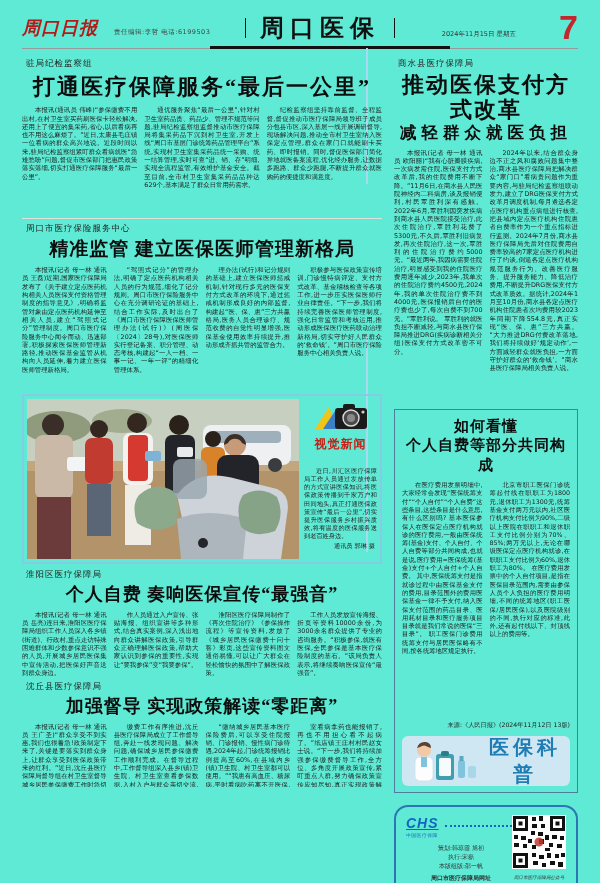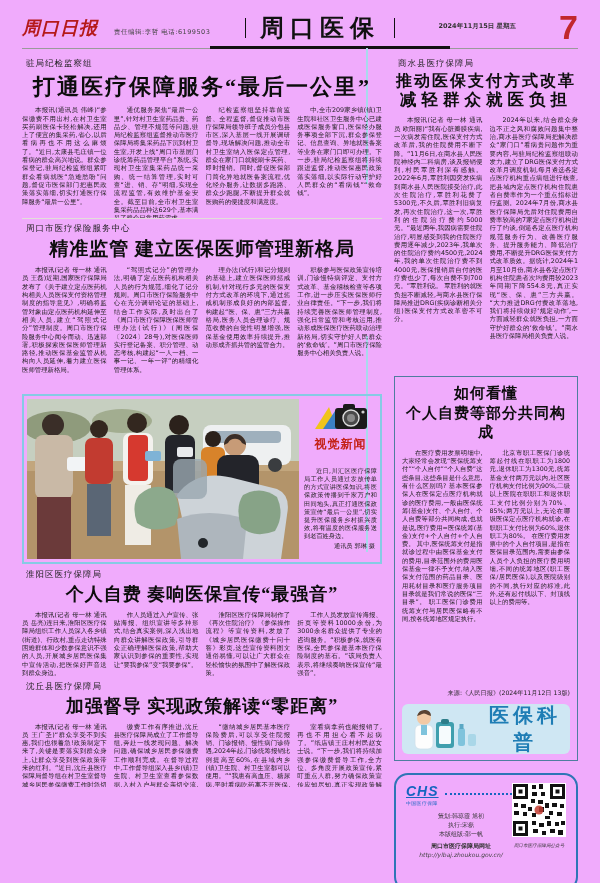--- a/index.html
+++ b/index.html
@@ -1,46 +1,46 @@
 <!DOCTYPE html>
 <html><head>
 <meta charset="utf-8">
 <style>
   html,body{margin:0;padding:0;background:#e9e7e2;}
-  .page{position:relative;width:600px;height:883px;background:#f0abfc;margin:0 auto;
+  .page{position:relative;width:600px;height:883px;background:#5eead4;margin:0 auto;
         font-family:"DejaVu Sans","Liberation Sans",sans-serif;color:#222;overflow:hidden;}
   
   .hdr{position:absolute;left:22px;top:10px;width:556px;height:38px;}
   .hdr-rule{position:absolute;left:22px;top:48px;width:556px;height:1px;background:#9a9a9a;}
   .hdr-rule-thick{position:absolute;left:210px;top:46px;width:240px;height:3px;background:#111;}
   .masthead{position:absolute;left:0;top:6px;font-family:"Liberation Serif","DejaVu Serif",serif;
             font-style:italic;font-weight:bold;font-size:18px;color:#b51a1a;letter-spacing:1px;}
   .editor{position:absolute;left:92px;top:18px;font-size:6.5px;color:#444;letter-spacing:.5px;}
   .hdr-center{position:absolute;left:178px;top:2px;width:240px;text-align:center;}
   .hdr-center .bar{display:inline-block;width:1px;height:20px;background:#111;vertical-align:middle;margin:0 14px;}
   .hdr-title{display:inline-block;font-family:"Liberation Serif","DejaVu Serif",serif;font-weight:bold;
              font-size:24px;letter-spacing:6px;color:#111;vertical-align:middle;}
-  .hdr-date{position:absolute;right:62px;top:12px;font-size:6.5px;color:#333;font-weight:bold;}
+  .hdr-date{position:absolute;right:62px;top:20px;font-size:6.5px;color:#333;}
   .pageno{position:absolute;right:0;top:-2px;font-size:34px;font-weight:bold;color:#c1272d;
           font-family:"Liberation Sans","DejaVu Sans",sans-serif;}
   
   .main{position:absolute;left:22px;top:56px;width:556px;height:820px;display:flex;gap:12px;}
   .lcol{width:360px;}
   .rcol{width:184px;}
   .col-rule{position:absolute;background:#a9d9ec;width:2px;left:366px;}
   .rule1{top:48px;height:136px;}
   .rule2{top:336px;height:216px;}
   
   .kicker{font-size:8.5px;color:#222;letter-spacing:1px;margin:2px 0 2px 4px;}
   .headline{font-family:"Liberation Serif","DejaVu Serif",serif;font-weight:bold;color:#0d0d0d;
             text-align:center;line-height:1.15;}
   .h-a1{font-size:22px;letter-spacing:2px;margin:4px 0 7px;}
   .h-a2{font-size:19px;letter-spacing:1px;margin:3px 0 6px;}
   .h-sm{font-size:18px;letter-spacing:1px;margin:3px 0 6px;}
-  .h-r{font-size:16px;letter-spacing:2px;margin:1px 0;}
+  .h-r{font-size:22px;letter-spacing:2px;margin:1px 0;}
   .h-r2{font-size:16.5px;letter-spacing:5px;margin:1px 0 6px;}
   .body-cols{display:flex;gap:7px;overflow:hidden;}
   .bc{flex:1;font-size:6.4px;line-height:8.3px;text-align:justify;text-indent:13px;color:#1c1c1c;overflow:hidden;}
   .article{border-bottom:1px solid #e2dfd8;margin-bottom:4px;}
   .article.nb{border-bottom:none;}
   .bh-a1{height:112px;} .bh-a2{height:124px;} .bh-a3{height:66px;} .bh-a4{height:64px;}
   .bh-r1{height:252px;}
   
   .photoblock{display:flex;gap:5px;border:2px solid #86cbe4;padding:3px;height:160px;margin-bottom:5px;}
   .photo{width:272px;height:160px;position:relative;overflow:hidden;background:#c9d2c2;flex:none;}
@@ -98,24 +98,23 @@
   <div class="col-rule rule2"></div>
 
   <div class="main">
 
     <div class="lcol">
 
       <div class="article">
         <div class="kicker">驻局纪检监察组</div>
         <div class="headline h-a1">打通医疗保障服务“最后一公里”</div>
         <div class="body-cols bh-a1">
-          <div class="bc">本报讯(通讯员 伟峰)“参保缴费不用出村,在村卫生室买药刷医保卡轻松解决,还用上了便宜的集采药,省心,以后看病再也不用这么麻烦了。”近日,太康县毛庄镇一位看病的群众高兴地说。群众参保登记,驻局纪检监察组紧盯群众看病就医“急难愁盼”问题,督促市医保部门把惠民政策落实落细,切实打通医疗保障服务“最后一公里”。</div>
+          <div class="bc">本报讯(通讯员 伟峰)“参保缴费不用出村,在村卫生室买药刷医保卡轻松解决,还用上了便宜的集采药,省心,以后看病再也不用这么麻烦了。”近日,太康县毛庄镇一位看病的群众高兴地说。近段时间以来,驻局纪检监察组紧盯群众看病就医“急难愁盼”问题,督促市医保部门把惠民政策落实落细,切实打通医疗保障服务“最后一公里”。</div>
           <div class="bc">通优服务聚焦“最后一公里”,针对村卫生室药品贵、药品少、管理不规范等问题,驻局纪检监察组监督推动市医疗保障局将集采药品下沉到村卫生室,开发上线“周口市基层门诊统筹药品管理平台”系统,实现村卫生室集采药品统一采购、统一结算管理,实时可查“进、销、存”明细,实现全流程监管,有效维护基金安全。截至目前,全市村卫生室集采药品品种达629个,基本满足了群众日常用药需求。</div>
           <div class="bc">纪检监察组坚持靠前监督、全程监督,督促推动市医疗保障局领导班子成员分包县市区,深入基层一线开展调研督导,现场解决问题,推动全市村卫生室纳入医保定点管理,群众在家门口就能刷卡买药、即时报销。同时,督促医保部门简化异地就医备案流程,优化经办服务,让数据多跑路、群众少跑腿,不断提升群众就医购药的便捷度和满意度。</div>
-          <div class="bc">中,全市209家乡镇(镇)卫生院和社区卫生服务中心已建成医保服务窗口,医保经办服务事项全部下沉,群众参保登记、信息查询、异地就医备案等业务在家门口即可办理。下一步,驻局纪检监察组将持续跟进监督,推动医保惠民政策落实落细,以实际行动守护好人民群众的“看病钱”“救命钱”。</div>
         </div>
       </div>
 
       <div class="article nb">
         <div class="kicker">周口市医疗保险服务中心</div>
         <div class="headline h-a2">精准监管  建立医保医师管理新格局</div>
         <div class="body-cols bh-a2">
           <div class="bc">本报讯(记者 母一林 通讯员 王磊)近期,国家医疗保障局发布了《关于建立定点医药机构相关人员医保支付资格管理制度的指导意见》,明确将监管对象由定点医药机构延伸至相关人员,建立“驾照式记分”管理制度。周口市医疗保险服务中心闻令而动、迅速部署,积极探索医保医师管理新路径,推动医保基金监管从机构向人员延伸,着力建立医保医师管理新格局。</div>
           <div class="bc">“驾照式记分”的管理办法,明确了定点医药机构相关人员的行为规范,细化了记分规则。周口市医疗保险服务中心在充分调研论证的基础上,结合工作实际,及时出台了《周口市医疗保障医保医师管理办法(试行)》(周医保〔2024〕28号),对医保医师实行登记备案、积分管理、动态考核,构建起“一人一档、一事一记、一年一评”的精细化管理体系。</div>
           <div class="bc">理办法(试行)和记分规则的基础上,建立医保医师惩戒机制,针对现行多元的医保支付方式改革的环境下,通过惩戒机制形成良好的内部监督,构建起“医、保、患”三方共赢格局,医务人员合理诊疗、规范收费的自觉性明显增强,医保基金使用效率持续提升,推动形成齐抓共管的监管合力。</div>

